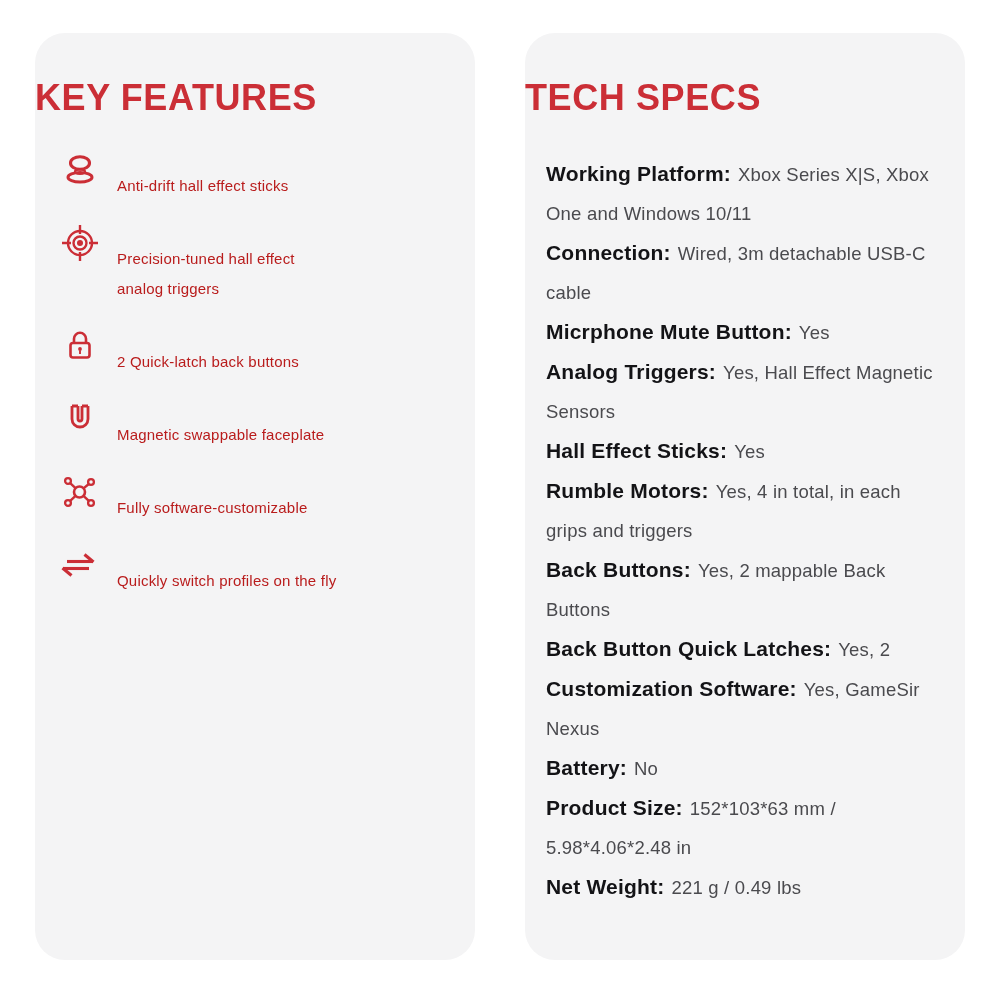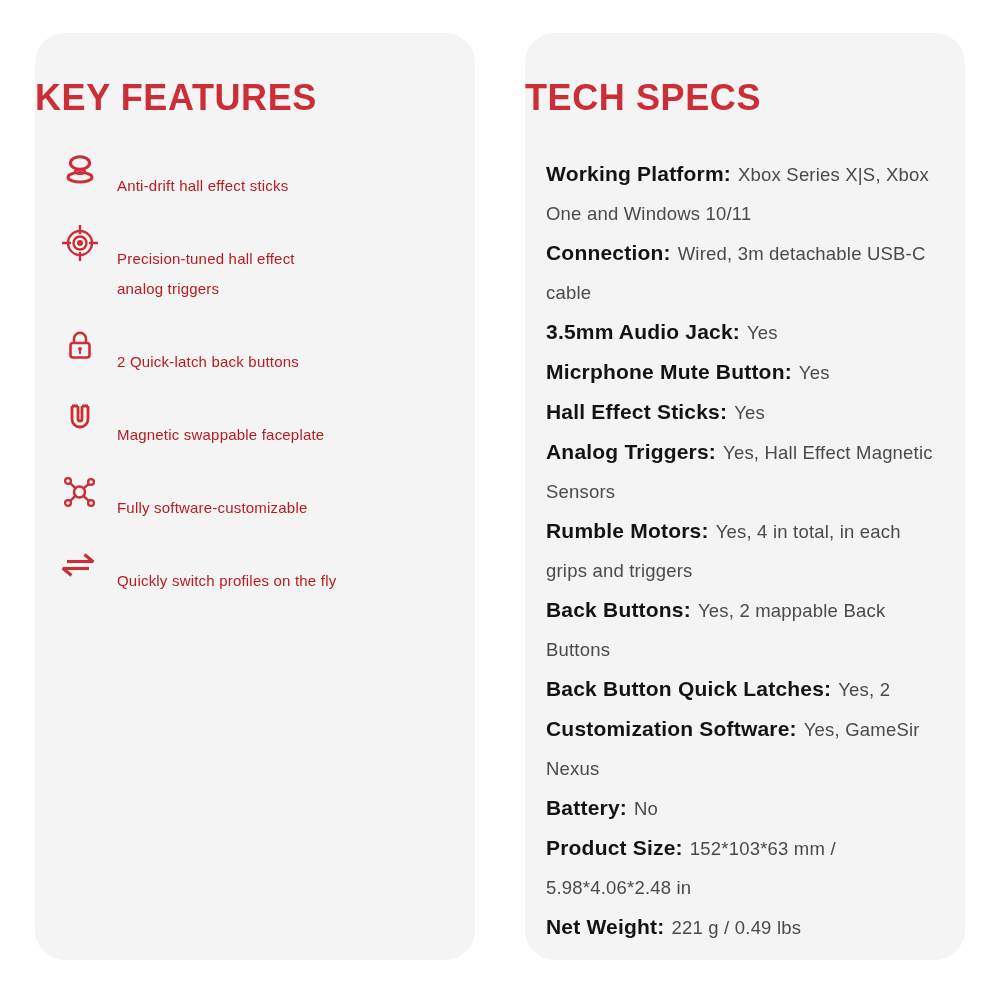--- a/index.html
+++ b/index.html
@@ -124,28 +124,27 @@
 </section>
 
 <section class="card">
   <h1 class="card-title">TECH SPECS</h1>
   <div class="specs">
 
     <p class="spec"><b class="spec-label">Working Platform:</b><span class="spec-value">Xbox Series X|S, Xbox One and Windows 10/11</span></p>
 
     <p class="spec"><b class="spec-label">Connection:</b><span class="spec-value">Wired, 3m detachable USB-C cable</span></p>
 
-    <p class="spec"><b class="spec-label">3.5mm Audio Jack:</b><span class="spec-value">Yes</span></p>
 
     <p class="spec"><b class="spec-label">Micrphone Mute Button:</b><span class="spec-value">Yes</span></p>
 
 
+    <p class="spec"><b class="spec-label">Analog Triggers:</b><span class="spec-value">Yes, Hall Effect Magnetic Sensors</span></p>
+
     <p class="spec"><b class="spec-label">Hall Effect Sticks:</b><span class="spec-value">Yes</span></p>
-
-    <p class="spec"><b class="spec-label">Analog Triggers:</b><span class="spec-value">Yes, Hall Effect Magnetic Sensors</span></p>
 
     <p class="spec"><b class="spec-label">Rumble Motors:</b><span class="spec-value">Yes, 4 in total, in each grips and triggers</span></p>
 
     <p class="spec"><b class="spec-label">Back Buttons:</b><span class="spec-value">Yes, 2 mappable Back Buttons</span></p>
 
     <p class="spec"><b class="spec-label">Back Button Quick Latches:</b><span class="spec-value">Yes, 2</span></p>
 
     <p class="spec"><b class="spec-label">Customization Software:</b><span class="spec-value">Yes, GameSir Nexus</span></p>
 
     <p class="spec"><b class="spec-label">Battery:</b><span class="spec-value">No</span></p>

